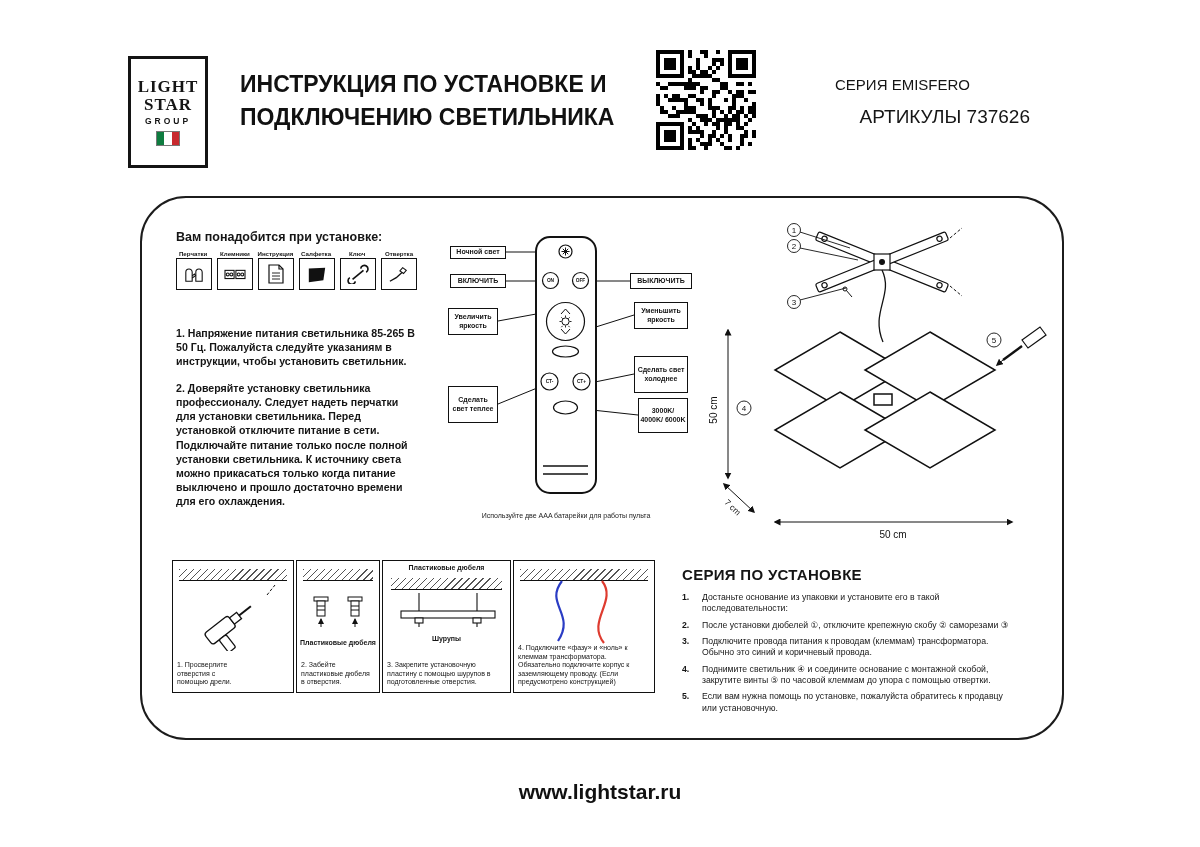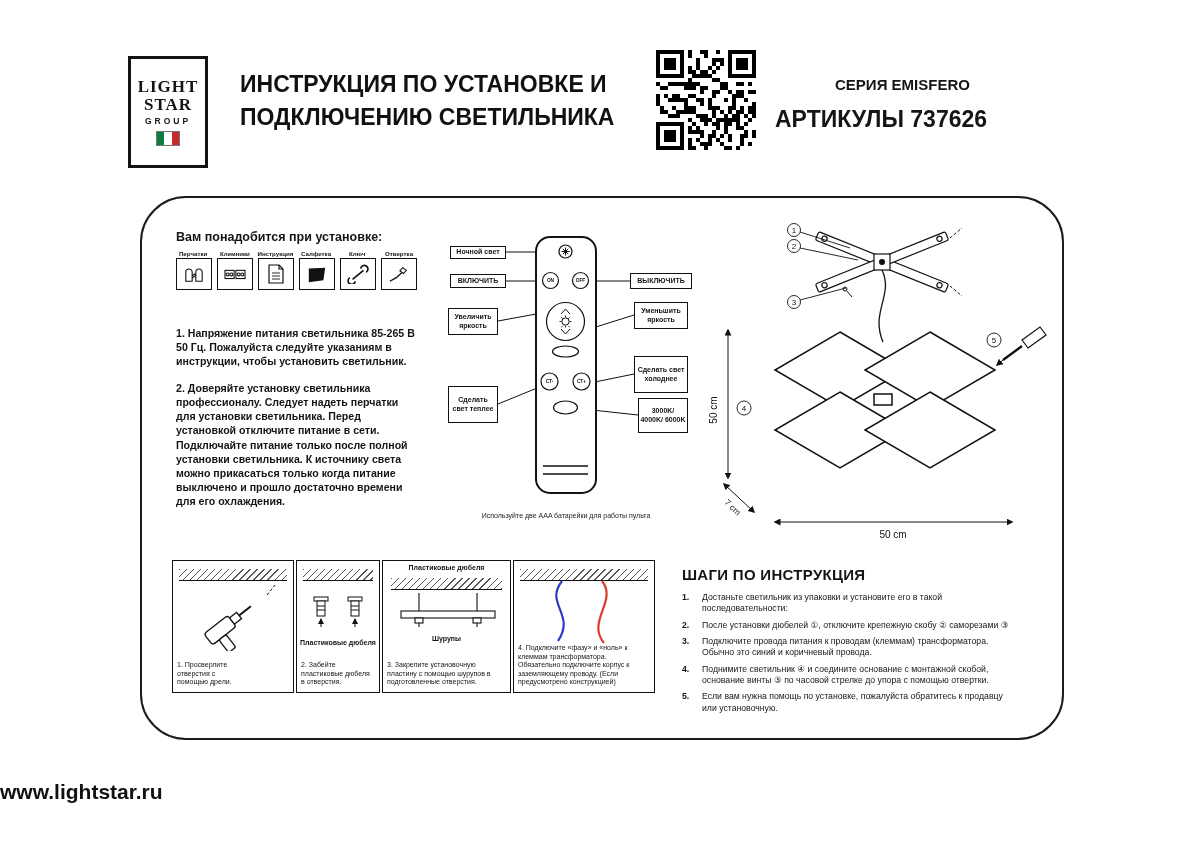--- a/index.html
+++ b/index.html
@@ -9,22 +9,22 @@
 
   
   .logo{left:128px;top:56px;width:74px;height:106px;border:3px solid #141414;
         display:flex;flex-direction:column;align-items:center;justify-content:center;}
   .logo .l{font-family:"Liberation Serif","DejaVu Serif",serif;font-weight:700;font-size:17px;line-height:1.08;letter-spacing:1px;}
   .logo .g{font-size:8.5px;letter-spacing:3px;margin-top:2px;font-weight:600;}
   .flag{margin-top:5px;width:22px;height:13px;border:1px solid #777;display:flex;}
   .flag div{flex:1;}
   .title{left:240px;top:68px;width:430px;font-size:23px;font-weight:700;line-height:1.45;color:#111;}
   .qrbox{left:656px;top:50px;width:100px;height:100px;}
-  .series{left:775px;top:76px;width:255px;text-align:center;font-weight:700;font-size:15px;}
-  .articles{left:775px;top:106px;width:255px;text-align:left;font-weight:700;font-size:23px;}
+  .series{left:775px;top:76px;width:255px;text-align:center;font-weight:400;font-size:15px;}
+  .articles{left:775px;top:106px;width:255px;text-align:right;font-weight:400;font-size:19px;}
 
   
   .frame{left:140px;top:196px;width:920px;height:540px;border:2.5px solid #1c1c1c;border-radius:46px;}
 
   
   .tools-h{left:176px;top:230px;font-size:12.5px;font-weight:700;}
   .tools{left:174px;top:250px;width:248px;display:flex;gap:2px;}
   .tool{width:39px;display:flex;flex-direction:column;align-items:center;}
   .tool .tl{font-size:7px;font-weight:700;margin-bottom:1px;white-space:nowrap;transform:scale(.88);}
   .tool .tb{width:34px;height:30px;border:1.5px solid #111;display:flex;align-items:center;justify-content:center;background:#fff;}
@@ -44,21 +44,21 @@
   .panel .blabel{position:absolute;left:0;right:0;text-align:center;font-size:7px;font-weight:700;}
   .hatch{position:absolute;height:11px;border-bottom:1.8px solid #111;
          background:repeating-linear-gradient(135deg,#555 0 1px,transparent 1px 5px);}
 
   
   .steps-h{left:682px;top:566px;font-size:15px;font-weight:700;letter-spacing:.3px;}
   .steps{left:682px;top:592px;width:334px;font-size:8.7px;line-height:1.3;}
   .step{display:flex;gap:9px;margin-bottom:5px;}
   .step .n{width:11px;font-weight:700;flex:none;}
 
-  .footer{left:0;top:780px;width:100%;font-size:21px;font-weight:700;color:#111;}
+  .footer{left:0;top:780px;width:100%;text-align:center;font-size:21px;font-weight:700;color:#111;}
   svg text{font-family:"Liberation Sans","DejaVu Sans",sans-serif;}
 </style>
 </head>
 <body>
 
 <div class="sheet">
 
   <div class="abs title">
     <div>ИНСТРУКЦИЯ ПО УСТАНОВКЕ И</div>
     <div>ПОДКЛЮЧЕНИЮ СВЕТИЛЬНИКА</div>
@@ -558,37 +558,37 @@
 
   <div class="panel" style="left:513px;width:142px;">
     <div class="hatch" style="left:6px;right:6px;top:8px;"></div>
     <svg class="abs" style="left:0;top:18px;" width="142" height="66" viewBox="0 0 142 66">
       <path d="M48,2 C30,25 62,35 44,62" fill="none" stroke="#2a3cc4" stroke-width="2.2"></path>
       <path d="M88,2 C104,22 72,42 90,64" fill="none" stroke="#de3b2f" stroke-width="2.2"></path>
     </svg>
     <div class="cap">4. Подключите «фазу» и «ноль» к клеммам трансформатора. Обязательно подключите корпус к заземляющему проводу. (Если предусмотрено конструкцией)</div>
   </div>
 
-  <div class="abs steps-h">ШАГИ ПО ИНСТРУКЦИЯ</div>
+  <div class="abs steps-h">СЕРИЯ ПО УСТАНОВКЕ</div>
   <div class="abs steps">
     <div class="step">
         <span class="n">1.</span>
-        <span>Достаньте светильник из упаковки и установите его в такой последовательности:</span>
+        <span>Достаньте основание из упаковки и установите его в такой последовательности:</span>
       </div>
     <div class="step">
         <span class="n">2.</span>
         <span>После установки дюбелей ①, отключите крепежную скобу ② саморезами ③</span>
       </div>
     <div class="step">
         <span class="n">3.</span>
         <span>Подключите провода питания к проводам (клеммам) трансформатора. Обычно это синий и коричневый провода.</span>
       </div>
     <div class="step">
         <span class="n">4.</span>
-        <span>Поднимите светильник ④ и соедините основание с монтажной скобой, основание винты ⑤ по часовой стрелке до упора с помощью отвертки.</span>
+        <span>Поднимите светильник ④ и соедините основание с монтажной скобой, закрутите винты ⑤ по часовой клеммам до упора с помощью отвертки.</span>
       </div>
     <div class="step">
         <span class="n">5.</span>
         <span>Если вам нужна помощь по установке, пожалуйста обратитесь к продавцу или установочную.</span>
       </div>
   </div>
 
   <div class="abs footer">www.lightstar.ru</div>
 </div>
 

